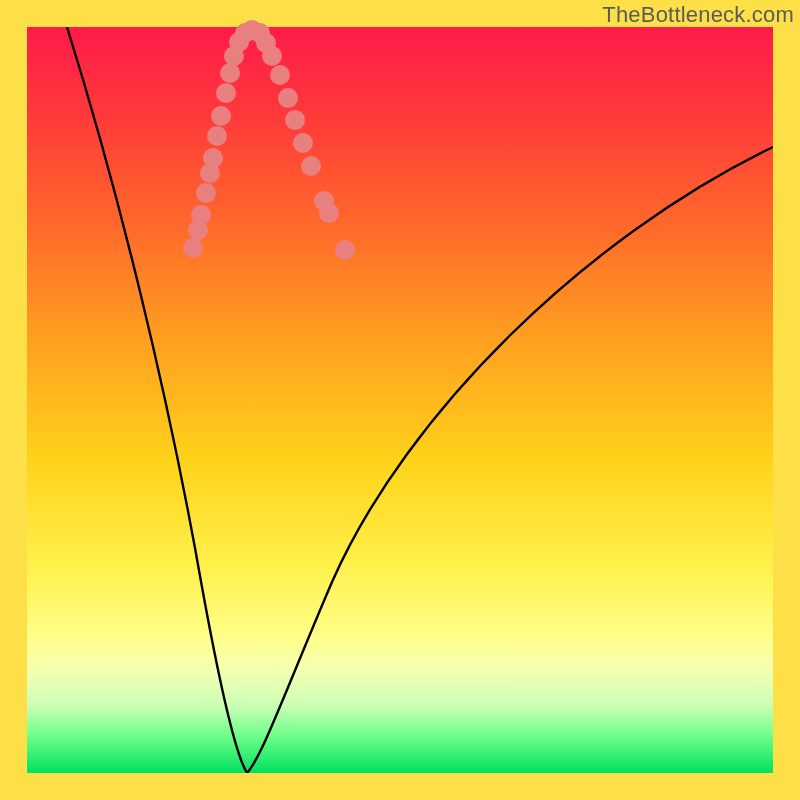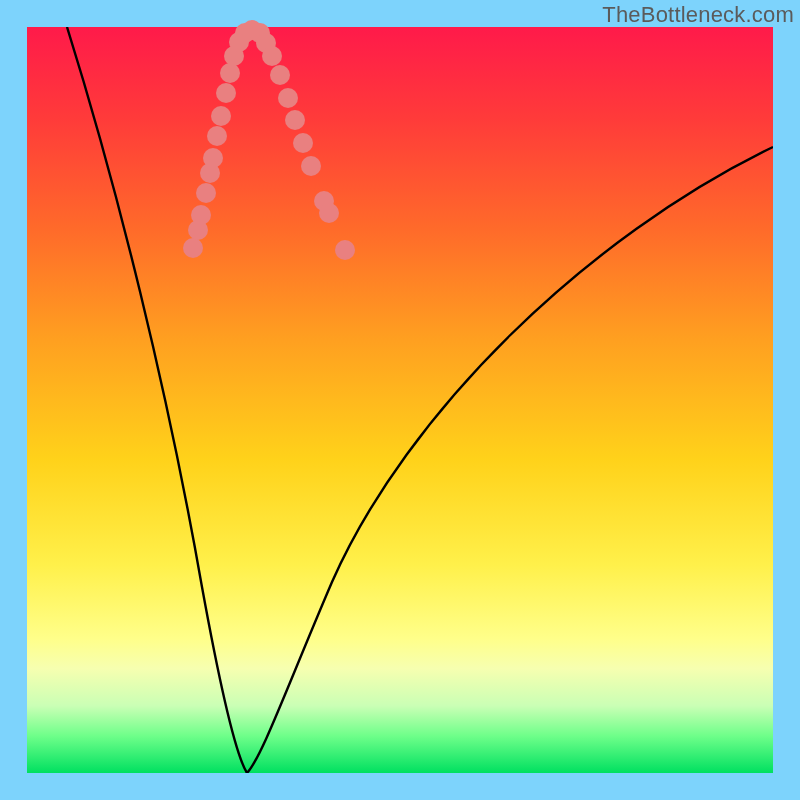--- a/index.html
+++ b/index.html
@@ -7,21 +7,21 @@
     padding: 0;
     width: 800px;
     height: 800px;
     overflow: hidden;
     font-family: Arial, Helvetica, sans-serif;
   }
   .stage {
     position: relative;
     width: 800px;
     height: 800px;
-    background: #7dd3fc;
+    background: #fde047;
   }
   .plot {
     position: absolute;
     left: 27px;
     top: 27px;
     width: 746px;
     height: 746px;
     background: linear-gradient(
       to bottom,
       #ff1a4a 0%,

